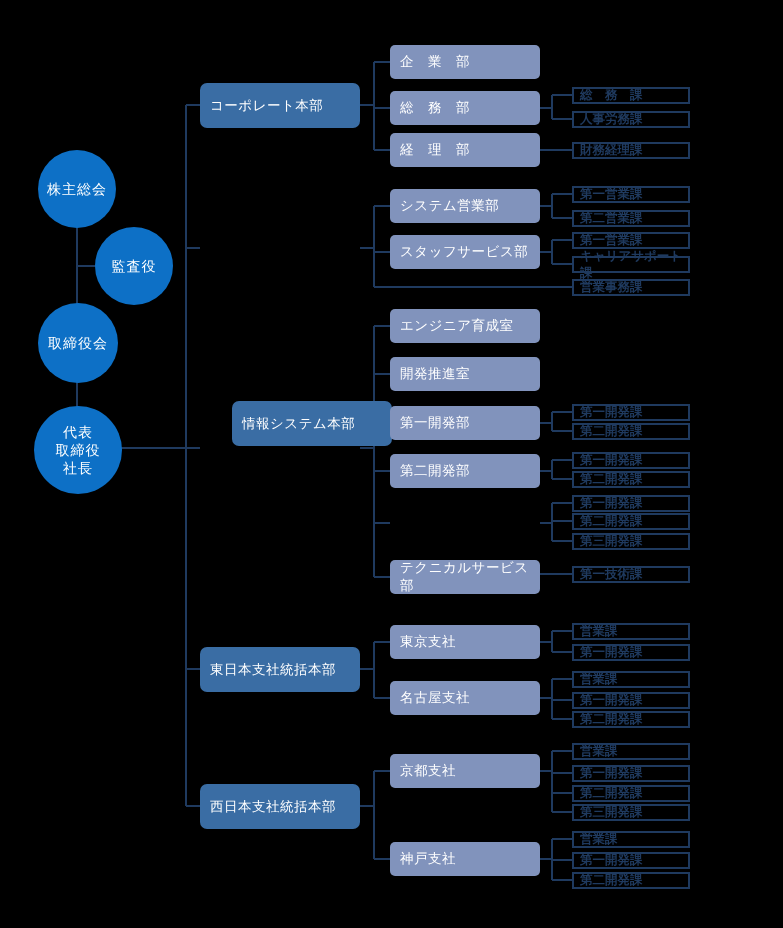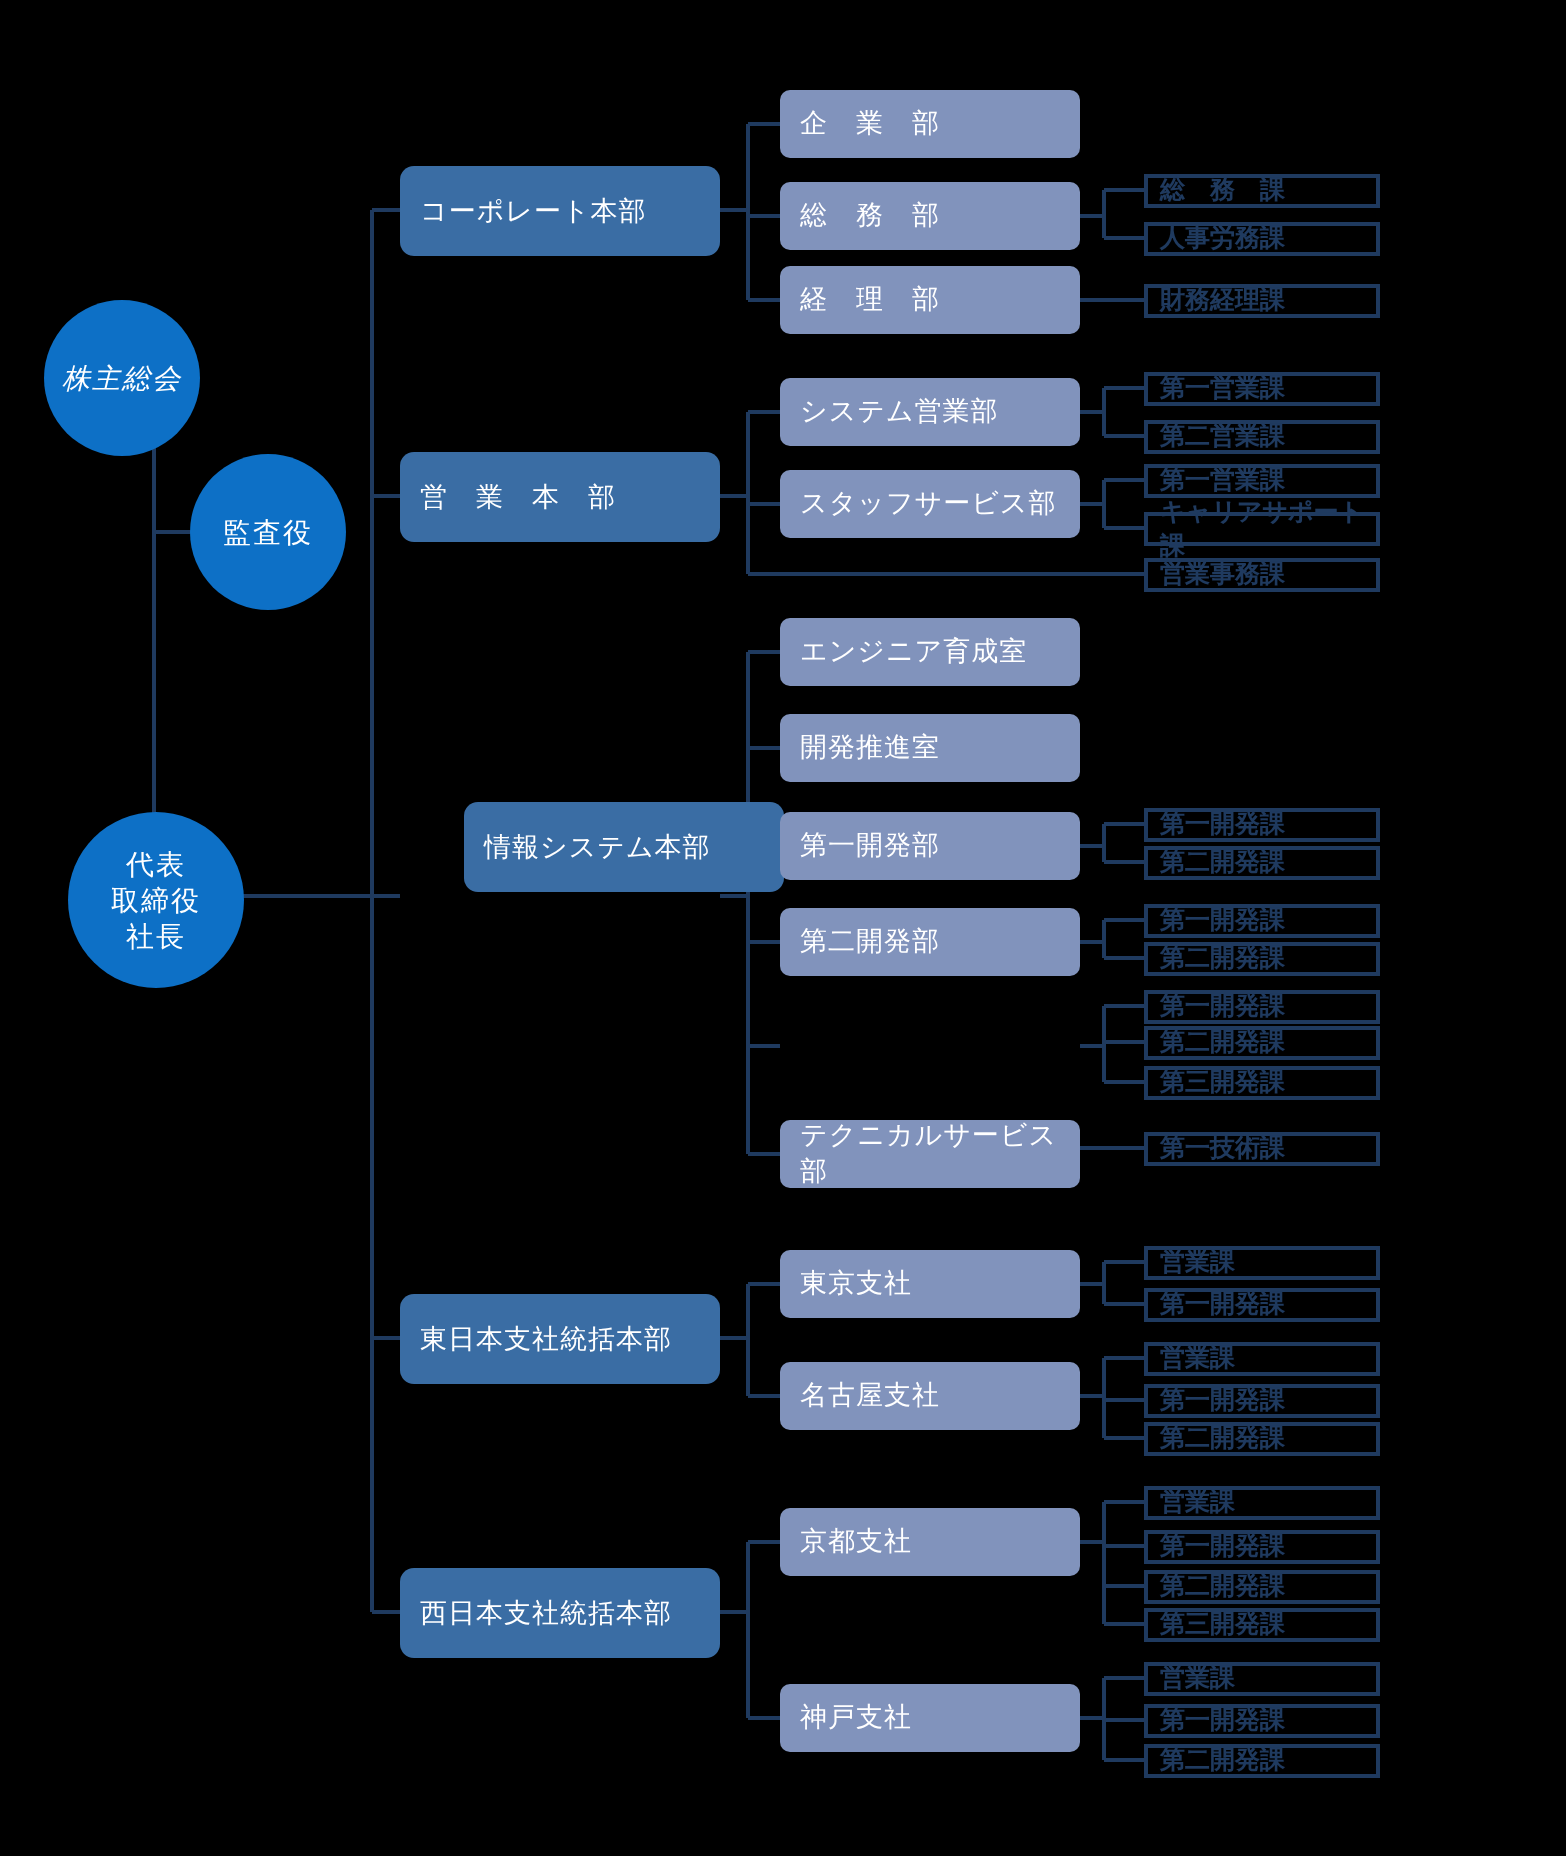--- a/index.html
+++ b/index.html
@@ -30,22 +30,23 @@
     border:2px solid #1f3a5f;color:#1f3a5f;display:flex;align-items:center;
     font-size:12.5px;font-weight:bold;padding-left:6px;box-sizing:border-box;z-index:2;
   }
 </style>
 </head>
 <body>
 
 <div id="canvas">
     <div class="line" style="left: 76px; top: 189px; width: 2px; height: 261px;"></div>
     <div class="line" style="left: 77px; top: 265px; width: 57px; height: 2px;"></div>
-    <div class="circle" style="left: 22px; top: 150px; width: 78px; height: 78px; font-style: italic;">株主総会</div>
+    <div class="circle" style="left: 38px; top: 150px; width: 78px; height: 78px;">株主総会</div>
     <div class="circle" style="left: 95px; top: 227px; width: 78px; height: 78px;">監査役</div>
+    <div class="circle" style="left: 38px; top: 303px; width: 80px; height: 80px;">取締役会</div>
     <div class="circle" style="left: 34px; top: 406px; width: 88px; height: 88px;">代表
 取締役
 社長</div>
     <div class="line" style="left: 185px; top: 105px; width: 2px; height: 701px;"></div>
     <div class="line" style="left: 78px; top: 447px; width: 122px; height: 2px;"></div>
     <div class="line" style="left: 186px; top: 104px; width: 14px; height: 2px;"></div>
     <div class="division" style="top: 83px;">コーポレート本部</div>
     <div class="line" style="left: 360px; top: 104px; width: 14px; height: 2px;"></div>
     <div class="line" style="left: 373px; top: 62px; width: 2px; height: 88px;"></div>
     <div class="line" style="left: 374px; top: 61px; width: 16px; height: 2px;"></div>
@@ -56,21 +57,20 @@
     <div class="line" style="left: 551px; top: 95px; width: 2px; height: 24px;"></div>
     <div class="line" style="left: 552px; top: 94px; width: 20px; height: 2px;"></div>
     <div class="line" style="left: 552px; top: 118px; width: 20px; height: 2px;"></div>
     <div class="section" style="top: 87px;">総　務　課</div>
     <div class="section" style="top: 111px;">人事労務課</div>
     <div class="line" style="left: 374px; top: 149px; width: 16px; height: 2px;"></div>
     <div class="dept" style="top: 133px;">経　理　部</div>
     <div class="line" style="left: 540px; top: 149px; width: 32px; height: 2px;"></div>
     <div class="section" style="top: 142px;">財務経理課</div>
     <div class="line" style="left: 186px; top: 247px; width: 14px; height: 2px;"></div>
-    <div class="division" style="top: 226px;">営　業　本　部</div>
     <div class="line" style="left: 360px; top: 247px; width: 14px; height: 2px;"></div>
     <div class="line" style="left: 373px; top: 206px; width: 2px; height: 81px;"></div>
     <div class="line" style="left: 374px; top: 205px; width: 16px; height: 2px;"></div>
     <div class="dept" style="top: 189px;">システム営業部</div>
     <div class="line" style="left: 540px; top: 205px; width: 12px; height: 2px;"></div>
     <div class="line" style="left: 551px; top: 194px; width: 2px; height: 24px;"></div>
     <div class="line" style="left: 552px; top: 193px; width: 20px; height: 2px;"></div>
     <div class="line" style="left: 552px; top: 217px; width: 20px; height: 2px;"></div>
     <div class="section" style="top: 186px;">第一営業課</div>
     <div class="section" style="top: 210px;">第二営業課</div>

